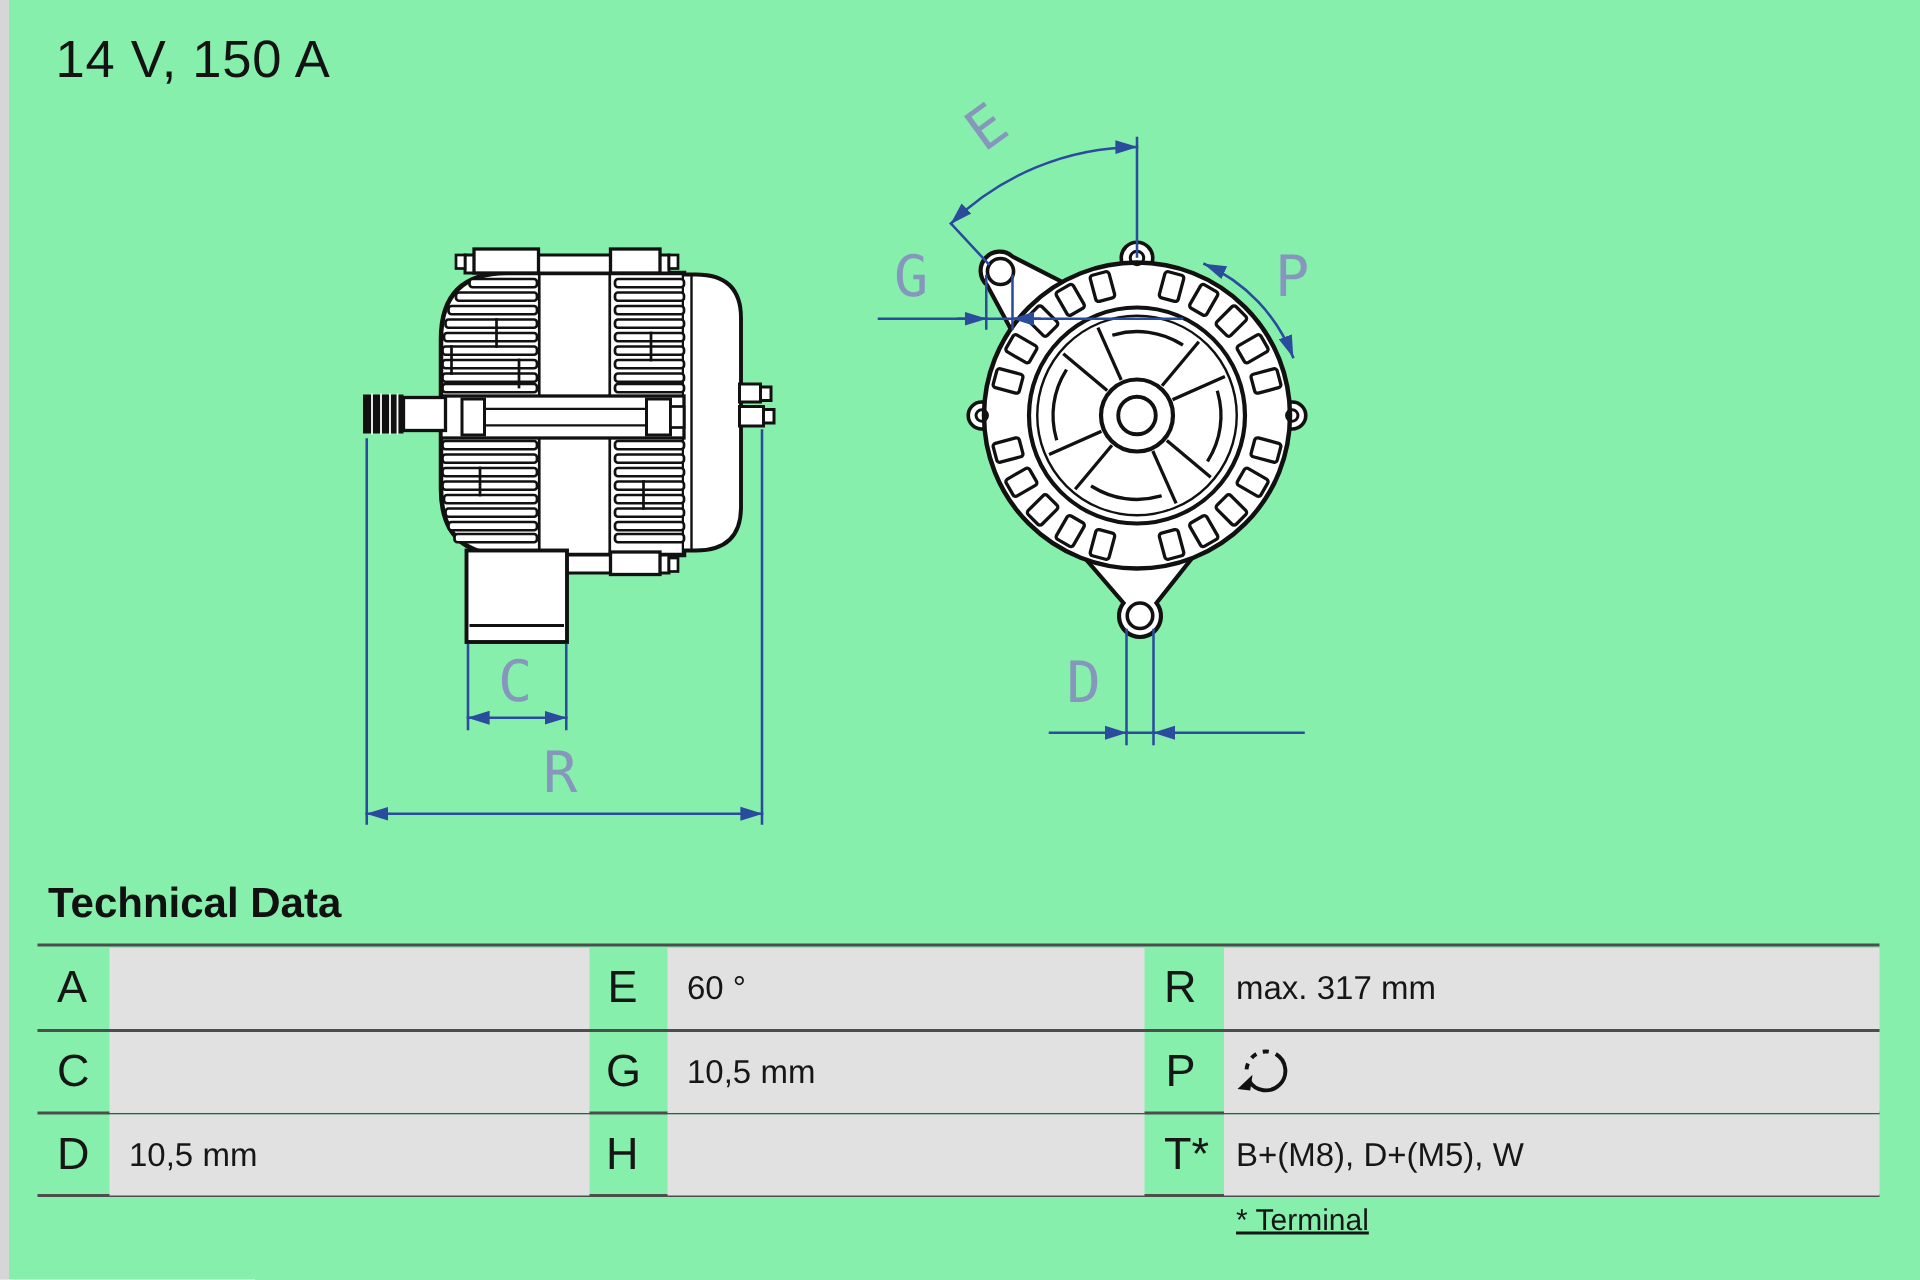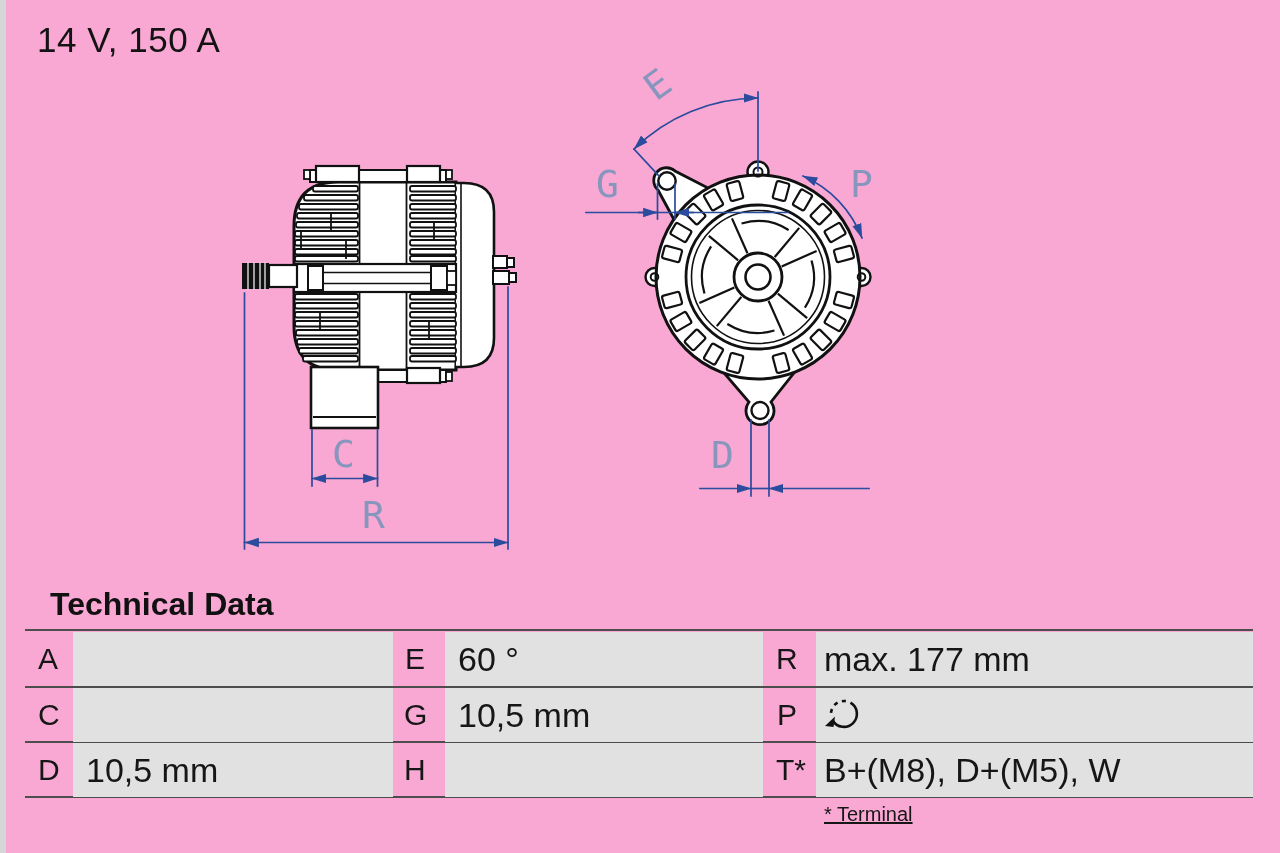--- a/index.html
+++ b/index.html
@@ -1,24 +1,24 @@
 <!DOCTYPE html>
 <html><head>
 <meta charset="utf-8">
 <style>
   html,body{margin:0;padding:0;background:#fff;}
-  .page{position:relative;width:1280px;height:853px;background:#f9a8d4;overflow:hidden;
+  .page{position:relative;width:1280px;height:853px;background:#86efac;overflow:hidden;
         font-family:"Liberation Sans",sans-serif;color:#1a1a1a;}
   .left-strip{position:absolute;left:0;top:0;width:6px;height:853px;background:#d6d6d6;}
   .title{position:absolute;left:37px;top:20px;font-size:35px;letter-spacing:.5px;color:#131313;}
-  .tech-heading{position:absolute;left:50px;top:586px;font-size:32px;font-weight:700;color:#111;}
+  .tech-heading{position:absolute;left:32px;top:586px;font-size:28px;font-weight:700;color:#111;}
   .rule{position:absolute;height:2px;background:#4d4d4d;left:25px;width:1228px;}
   .cellbg{position:absolute;height:54px;background:#e1e1e1;}
   .cl{position:absolute;height:54px;display:flex;align-items:center;font-size:30px;color:#161616;}
-  .cv{position:absolute;height:54px;display:flex;align-items:center;font-size:34px;color:#161616;}
+  .cv{position:absolute;height:54px;display:flex;align-items:center;font-size:22px;color:#161616;}
   .footnote{position:absolute;left:824px;top:803px;font-size:20px;color:#161616;text-decoration:underline;}
   svg text.cad{font-family:"DejaVu Sans Mono",monospace;fill:#8796bd;}
 </style>
 </head>
 <body>
 
 <div class="page">
   <div class="left-strip"></div>
 
   <div class="title">14 V, 150 A</div>
@@ -241,21 +241,21 @@
   <div class="cellbg" style="left:445px;width:318px;top:688px;"></div>
   <div class="cellbg" style="left:816px;width:437px;top:688px;"></div>
   <div class="cellbg" style="left:73px;width:320px;top:743px;"></div>
   <div class="cellbg" style="left:445px;width:318px;top:743px;"></div>
   <div class="cellbg" style="left:816px;width:437px;top:743px;"></div>
 
   <div class="cl" style="left:38px;top:632px;">A</div>
   <div class="cl" style="left:405px;top:632px;">E</div>
   <div class="cv" style="left:458px;top:632px;">60 °</div>
   <div class="cl" style="left:776px;top:632px;">R</div>
-  <div class="cv" style="left:824px;top:632px;">max. 177 mm</div>
+  <div class="cv" style="left:824px;top:632px;">max. 317 mm</div>
 
   <div class="cl" style="left:38px;top:688px;">C</div>
   <div class="cl" style="left:404px;top:688px;">G</div>
   <div class="cv" style="left:458px;top:688px;">10,5 mm</div>
   <div class="cl" style="left:777px;top:688px;">P</div>
   <div class="cv" style="left:822px;top:688px;">
     <svg width="40" height="40" viewBox="0 0 40 40" fill="none">
       <path d="M9.05,17.9 A13,13 0 0 1 24.3,6.2" stroke="#111" stroke-width="2.6" stroke-dasharray="4 4.5"></path>
       <path d="M28.5,7.7 A13,13 0 1 1 10.7,25.5" stroke="#111" stroke-width="2.6"></path>
       <polygon points="3,31 13,21.5 11.5,32" fill="#111"></polygon>

